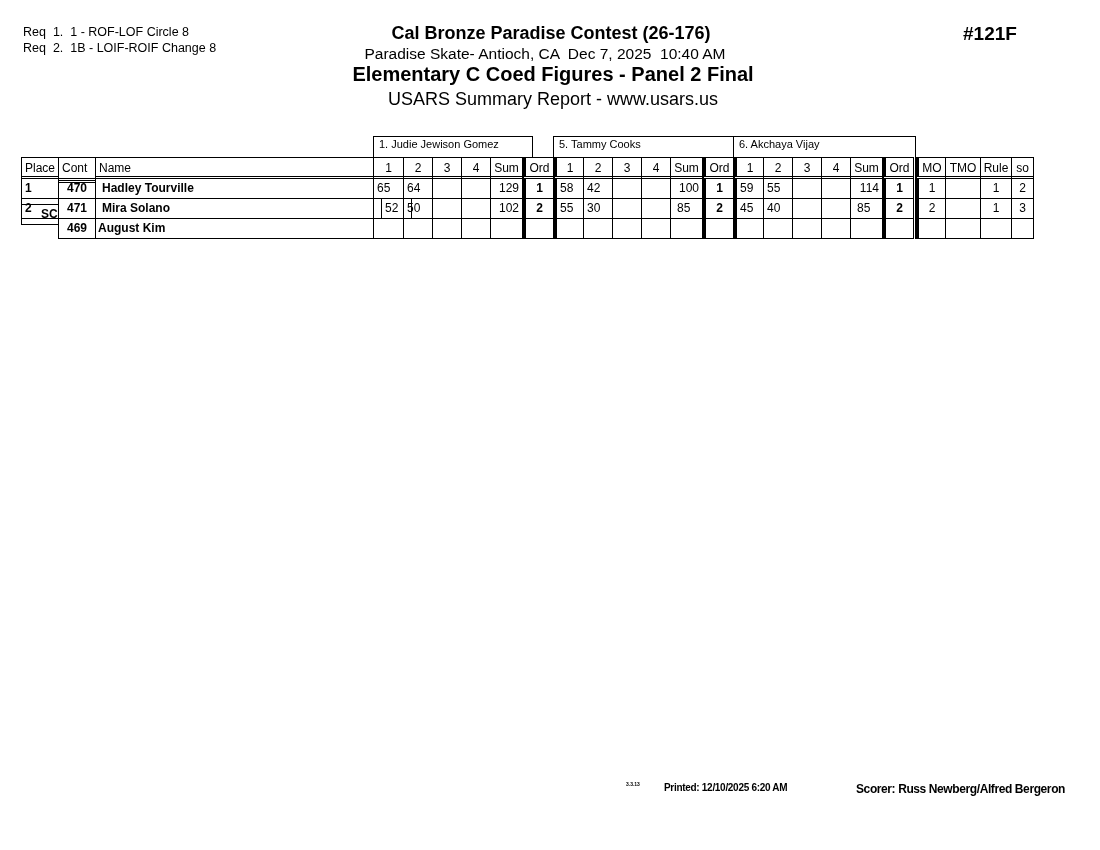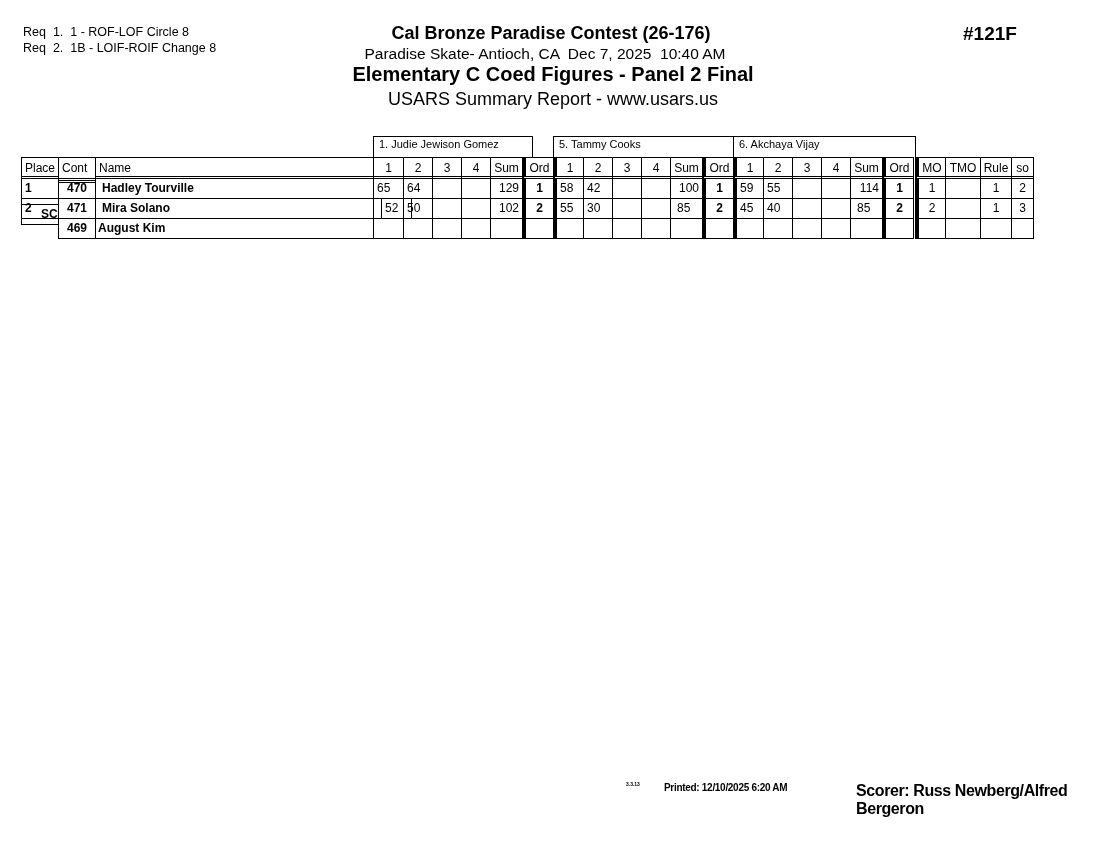--- a/index.html
+++ b/index.html
@@ -25,21 +25,21 @@
     .judge-name { position: absolute; border: 1px solid #000; border-bottom: none; font-size: 11px; line-height: 14px; padding-left: 5px; white-space: nowrap; }
     .b { font-weight: bold; }
     .c { text-align: center; }
     .r { text-align: right; padding-right: 3px; }
     .l { padding-left: 3px; }
     .thickL { border-left: 4px solid #000; }
     .dbl { border-bottom: 3px double #000; }
 
     .footer-ver { position: absolute; left: 626px; top: 781px; font-size: 5px; font-weight: bold; }
     .footer-printed { position: absolute; left: 648px; top: 782px; font-size: 10px; font-weight: bold; letter-spacing: -0.3px; padding-left: 16px; }
-    .footer-scorer { position: absolute; left: 856px; top: 782px; font-size: 16px; font-weight: bold; letter-spacing: -0.4px; }
+    .footer-scorer { position: absolute; left: 856px; top: 782px; font-size: 12px; font-weight: bold; letter-spacing: -0.4px; }
   </style>
 </head>
 <body>
 
 <div class="req req1">Req  1.  1 - ROF-LOF Circle 8</div>
 <div class="req req2">Req  2.  1B - LOIF-ROIF Change 8</div>
 
 <div class="center-head title">Cal Bronze Paradise Contest (26-176)</div>
 <div class="center-head location">Paradise Skate- Antioch, CA  Dec 7, 2025  10:40 AM</div>
 <div class="center-head event">Elementary C Coed Figures - Panel 2 Final</div>

